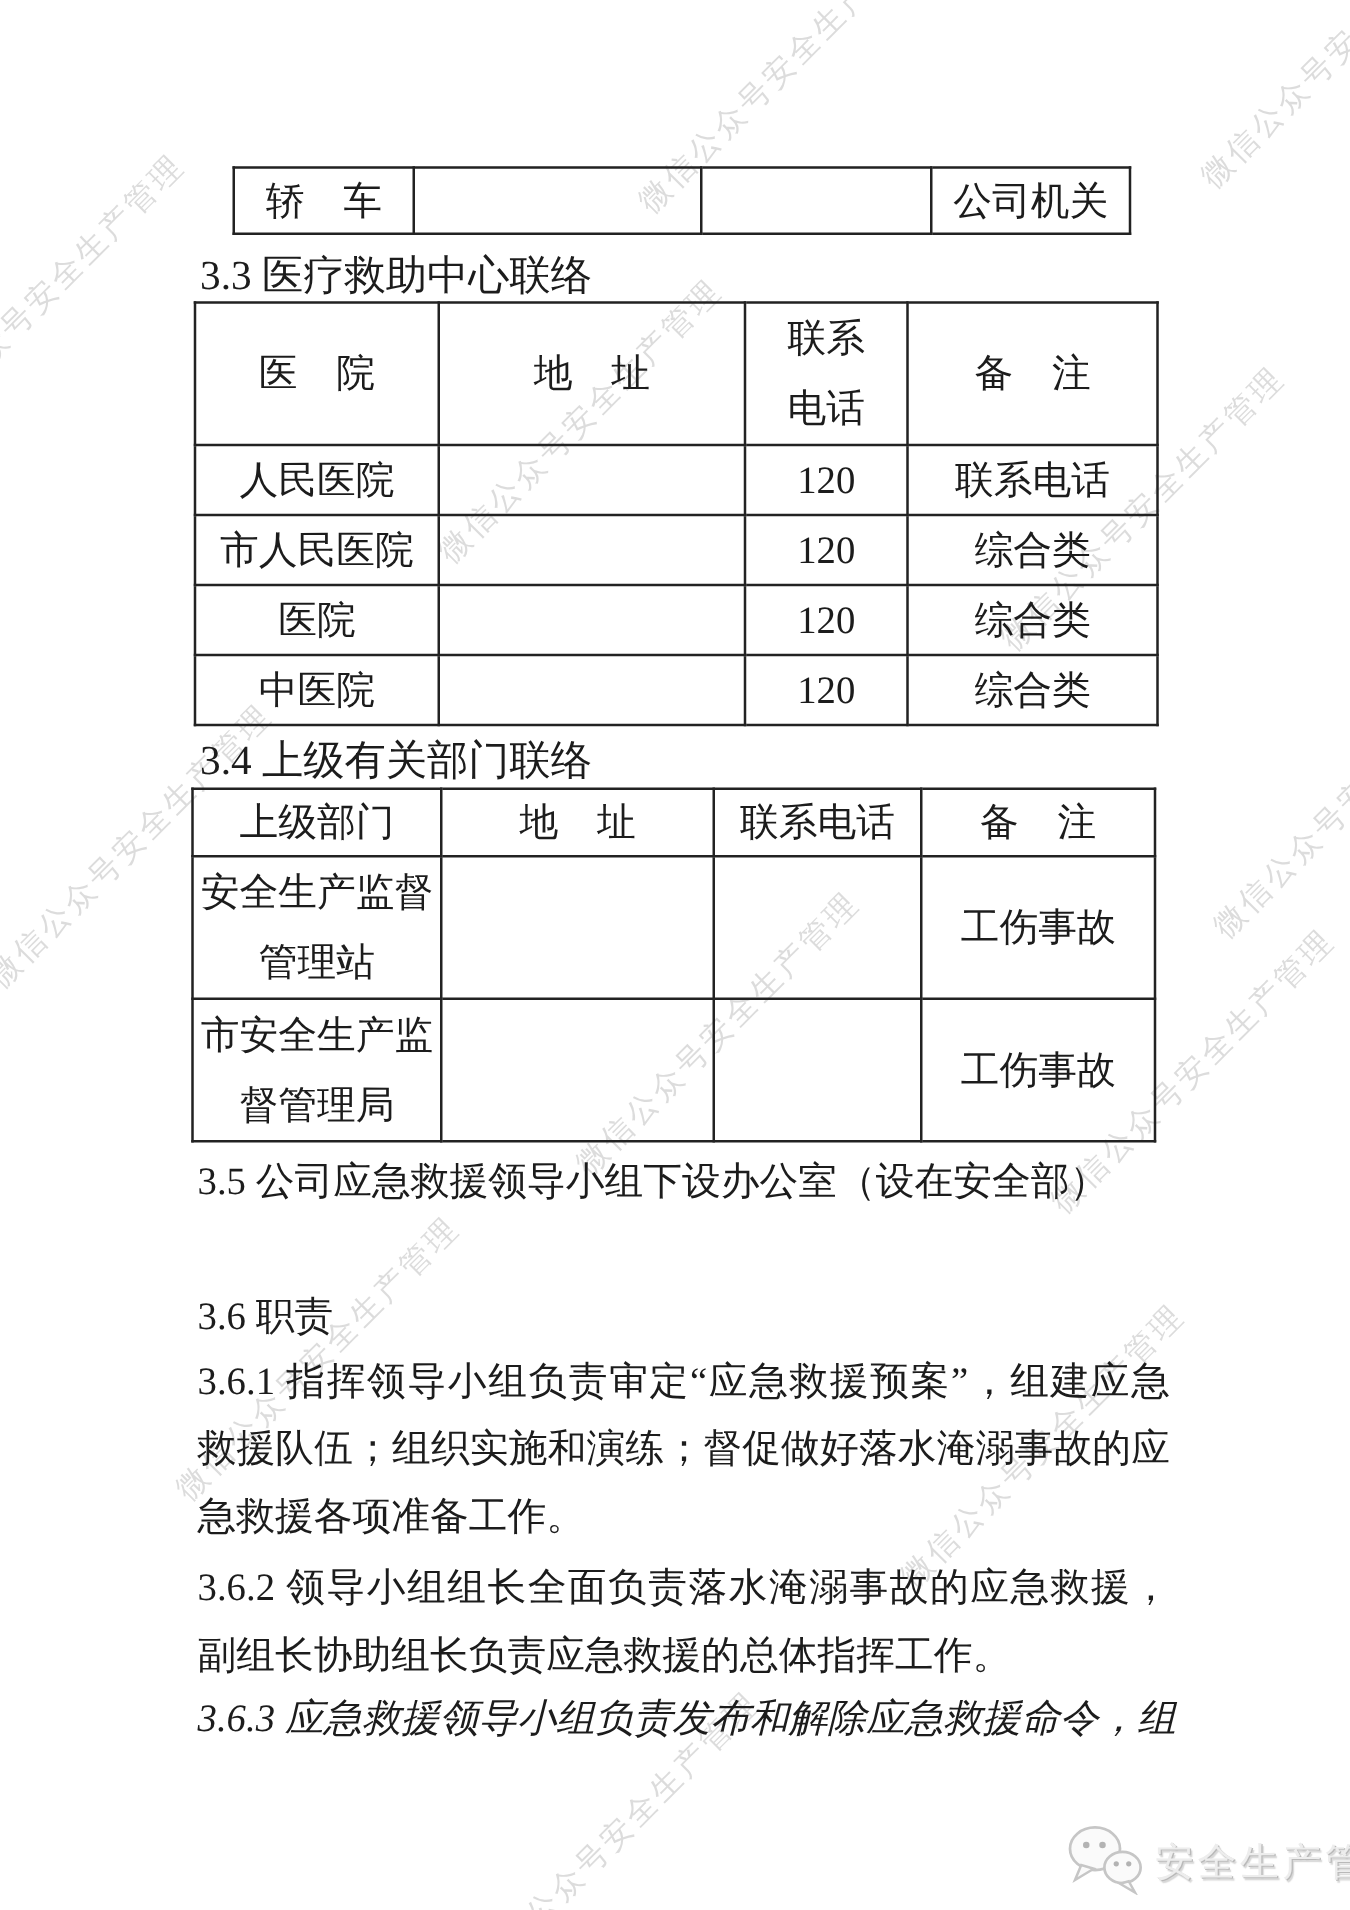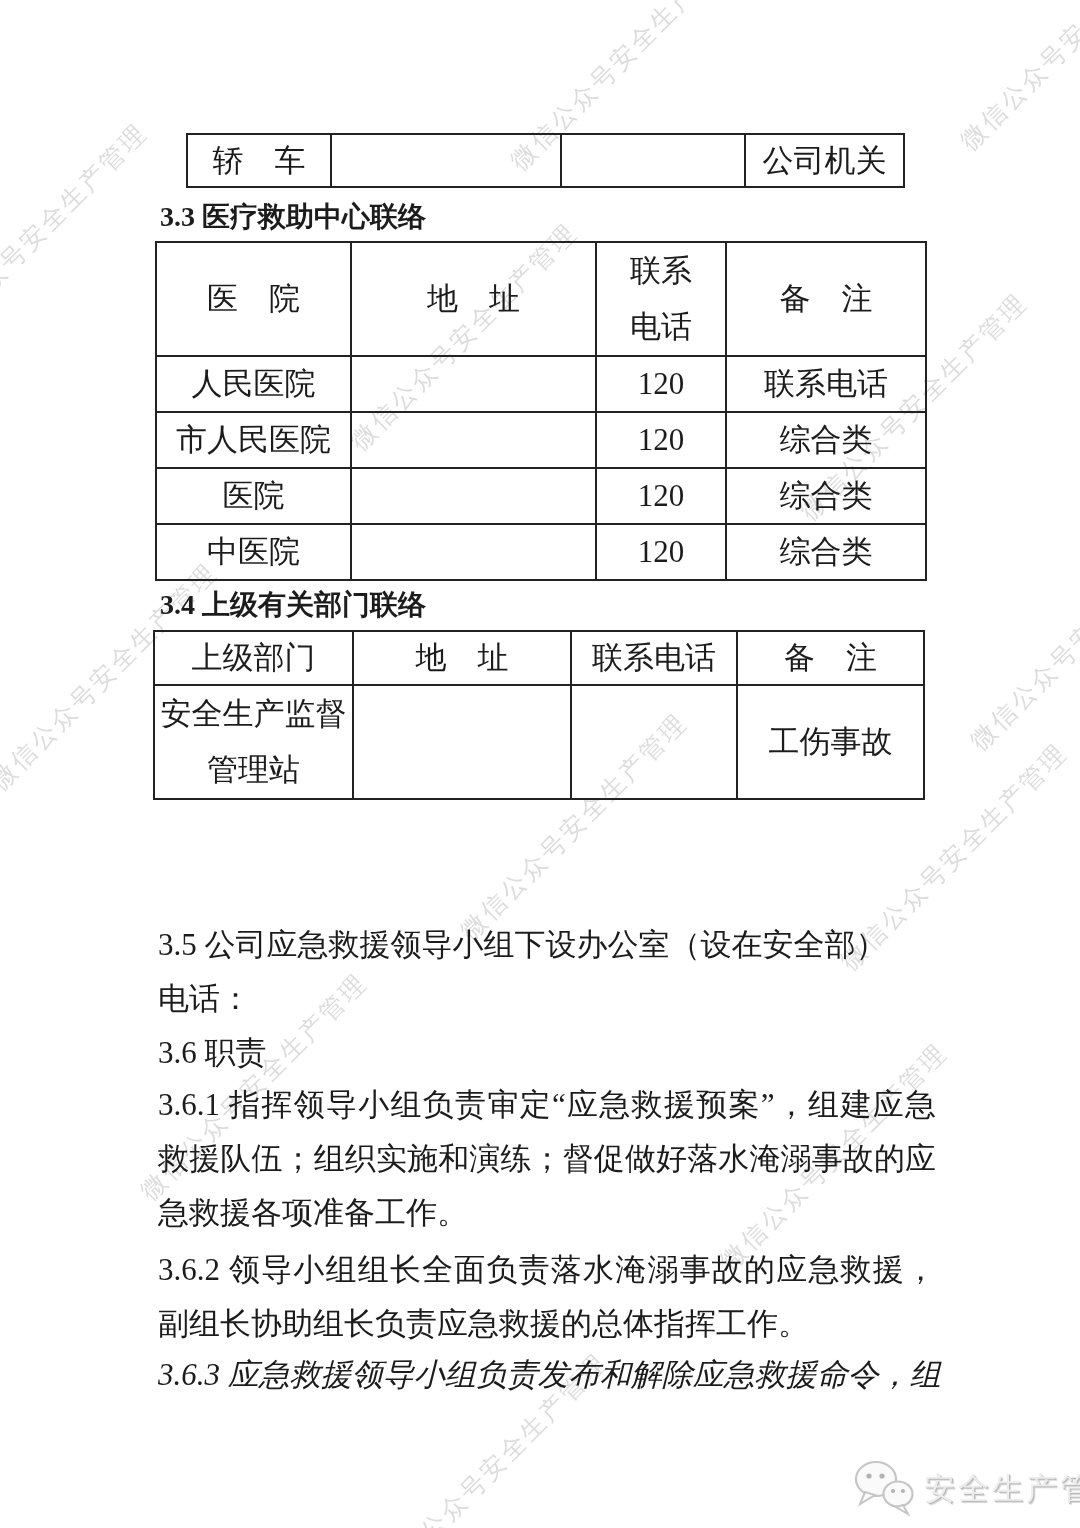--- a/index.html
+++ b/index.html
@@ -28,21 +28,21 @@
   table { border-collapse:collapse; table-layout:fixed; }
   td {
     border:2px solid #222222;
     text-align:center; vertical-align:middle;
     font-size:31px;
     padding:0;
   }
   .tbl { position:absolute; }
   .heading {
     position:absolute; left:160px;
-    font-size:28px; white-space:nowrap;font-weight:bold;
+    font-size:33px; white-space:nowrap;
   }
   .para {
     position:absolute; left:158px; width:778px;
     font-size:31px; line-height:54px;
     text-align:justify;
   }
   .para-single { white-space:nowrap; text-align:left; }
   .two-line { line-height:56px; }
   
   .page-footer {
@@ -166,25 +166,33 @@
       </tr>
       <tr style="height:109px;">
         <td class="two-line">
           <div>安全生产监督</div>
           <div>管理站</div>
         </td>
         <td></td>
         <td></td>
         <td>工伤事故</td>
       </tr>
+      <tr style="height:109px;">
+        <td class="two-line">
+          <div>市安全生产监</div>
+          <div>督管理局</div>
+        </td>
+        <td></td>
+        <td></td>
+        <td>工伤事故</td>
+      </tr>
     </tbody>
       </table>
 
     <div class="para para-single" style="top:918px;">3.5 公司应急救援领导小组下设办公室（设在安全部）</div>
-    <div class="para para-single" style="top:972px;">电话：</div>
     <div class="para para-single" style="top:1026px;">3.6 职责</div>
     <div class="para" style="top:1078px;">3.6.1 指挥领导小组负责审定“应急救援预案”，组建应急救援队伍；组织实施和演练；督促做好落水淹溺事故的应急救援各项准备工作。</div>
     <div class="para" style="top:1243px;">3.6.2 领导小组组长全面负责落水淹溺事故的应急救援，副组长协助组长负责应急救援的总体指挥工作。</div>
     <div class="para para-single" style="top:1348px;font-style:italic;">3.6.3 应急救援领导小组负责发布和解除应急救援命令，组</div>
 
 
   </div>
 
   <div class="brand">
     <span style="display:inline-block;">

